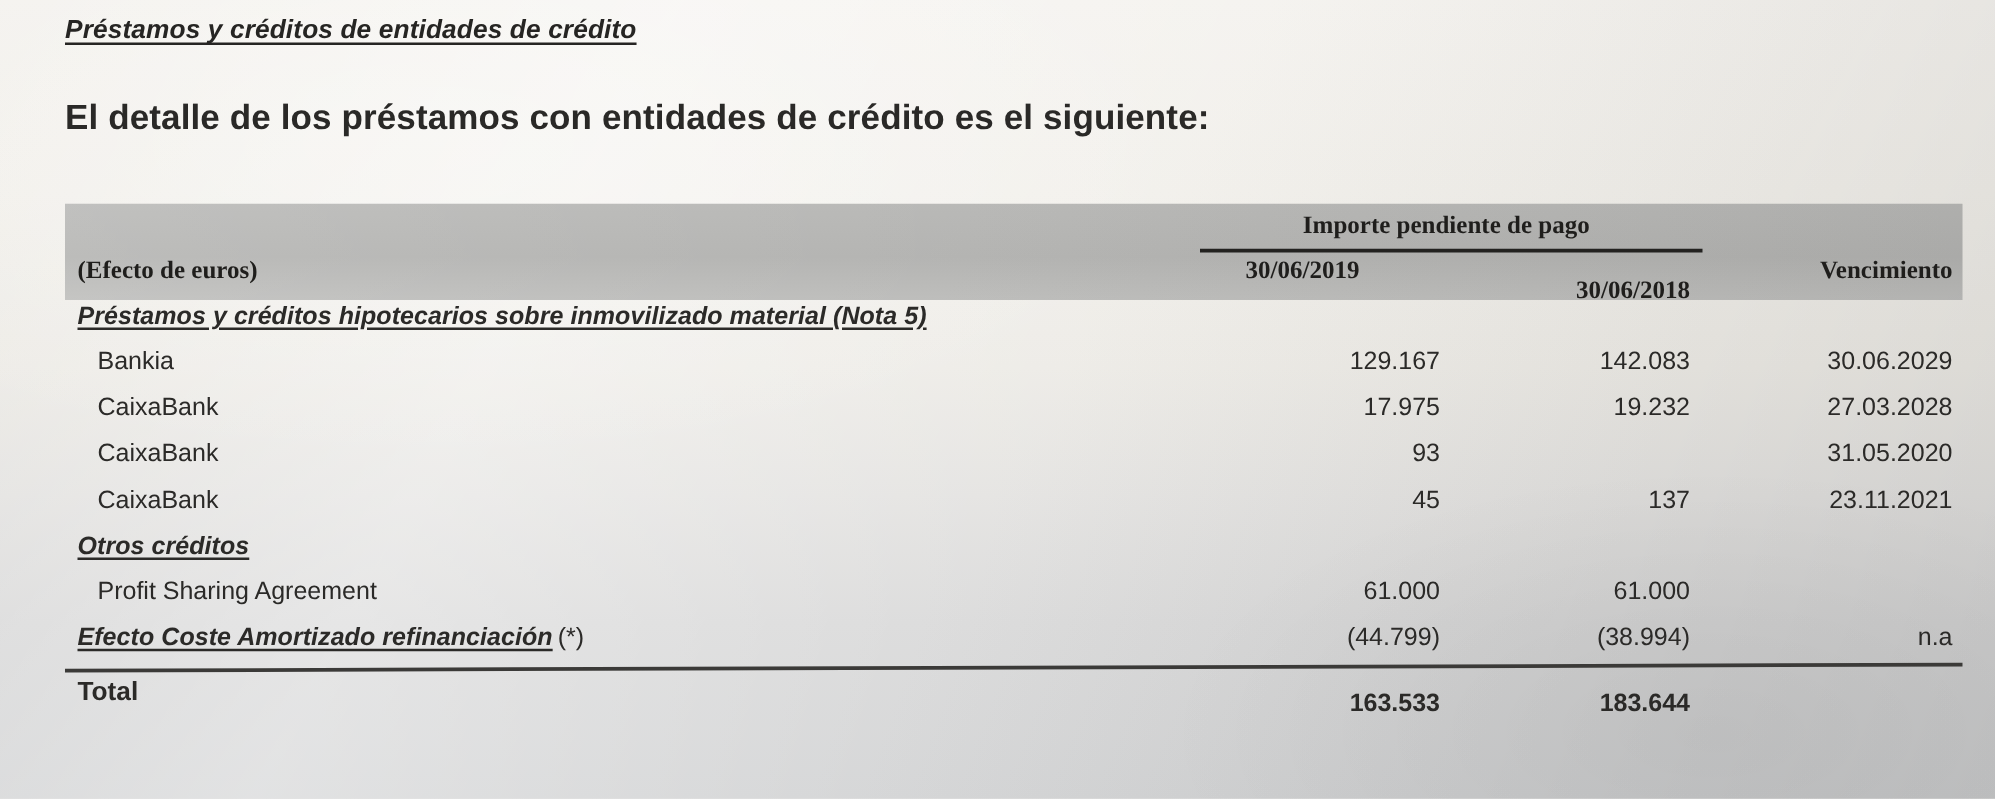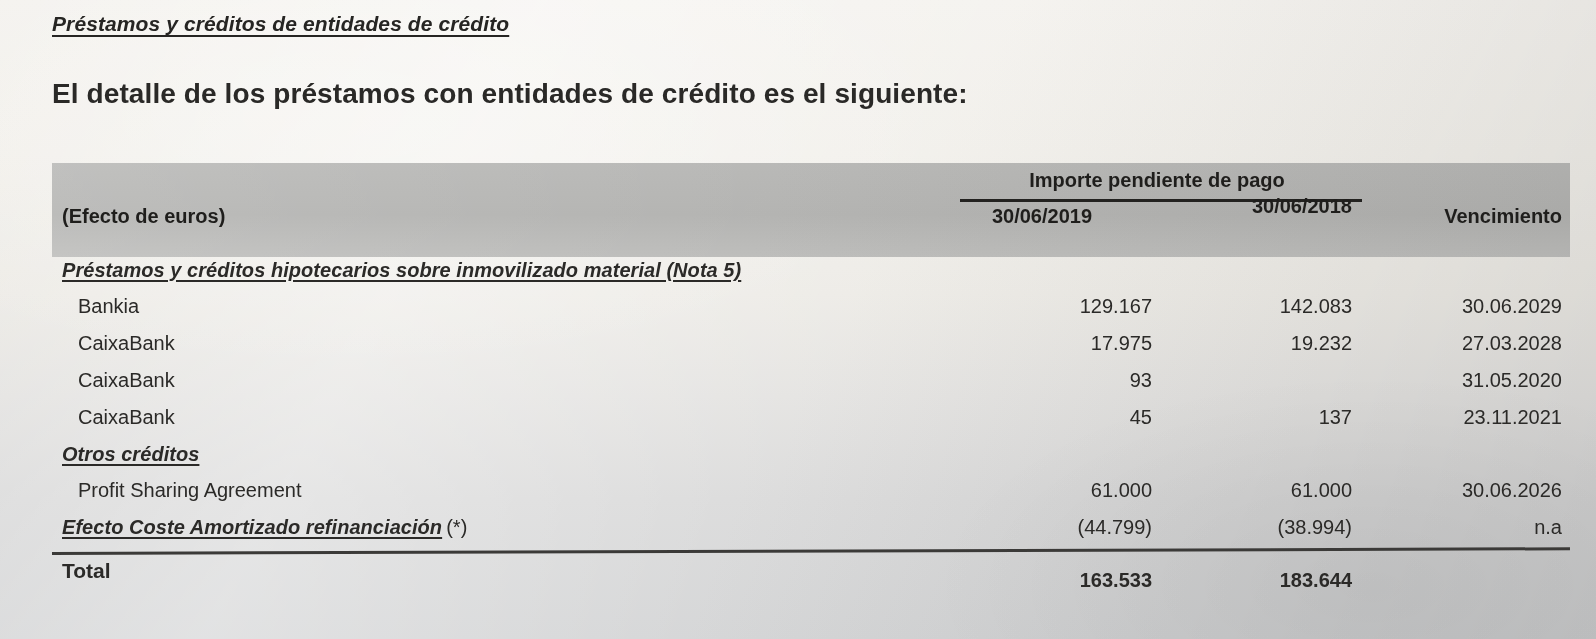--- a/index.html
+++ b/index.html
@@ -76,21 +76,22 @@
   .table {
     position: absolute;
     left: 52px;
     top: 163px;
     width: 1518px;
   }
 
   .hdr-band {
     position: relative;
     background: linear-gradient(180deg, #b8b8b6 0%, #b3b3b1 55%, #bdbdbb 100%);
-    height: 94px;
+    height: 77px;
+    font-family: Liberation Serif, serif;
   }
   .hdr-band::before{
     content:"";
     position:absolute; inset:0;
     background: linear-gradient(100deg, rgba(255,255,255,0.12), rgba(255,255,255,0.02) 45%, rgba(0,0,0,0.05));
     pointer-events:none;
   }
 
   .hdr-span {
     position: absolute;
@@ -125,21 +126,21 @@
     top: 42px;
     width: 220px;
     text-align: center;
     font-size: 20px;
     font-weight: bold;
     color: #1f1e1c;
   }
   .hdr-c2 {
     position: absolute;
     left: 1090px;
-    top: 32px;
+    top: 58px;
     width: 210px;
     text-align: right;
     font-size: 20px;
     font-weight: bold;
     color: #1f1e1c;
   }
   .hdr-c3 {
     position: absolute;
     left: 1300px;
     top: 42px;
@@ -263,21 +264,20 @@
         </div>
 
         <div class="row sub">
           <div class="cell-label grp">Otros créditos</div>
         </div>
 
         <div class="row tall">
           <div class="cell-label indent">Profit Sharing Agreement</div>
           <div class="c1">61.000</div>
           <div class="c2">61.000</div>
-          <div class="c3">30.06.2026</div>
         </div>
 
         <div class="row tall">
           <div class="cell-label grp"><span>Efecto Coste Amortizado refinanciación</span><span class="plain">(*)</span></div>
           <div class="c1">(44.799)</div>
           <div class="c2">(38.994)</div>
           <div class="c3">n.a</div>
         </div>
 
         <div class="total-rule"></div>

